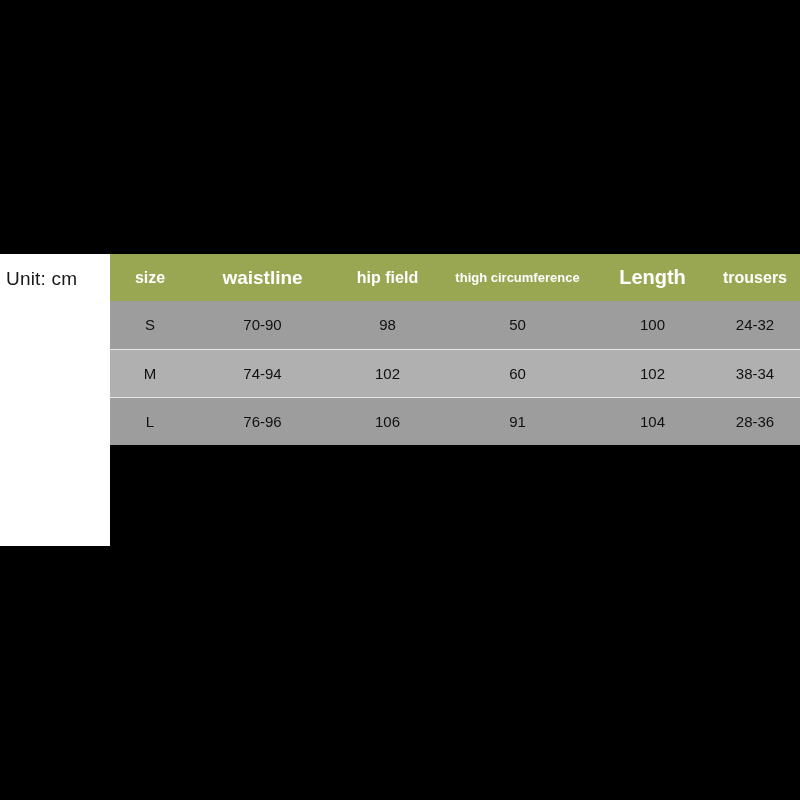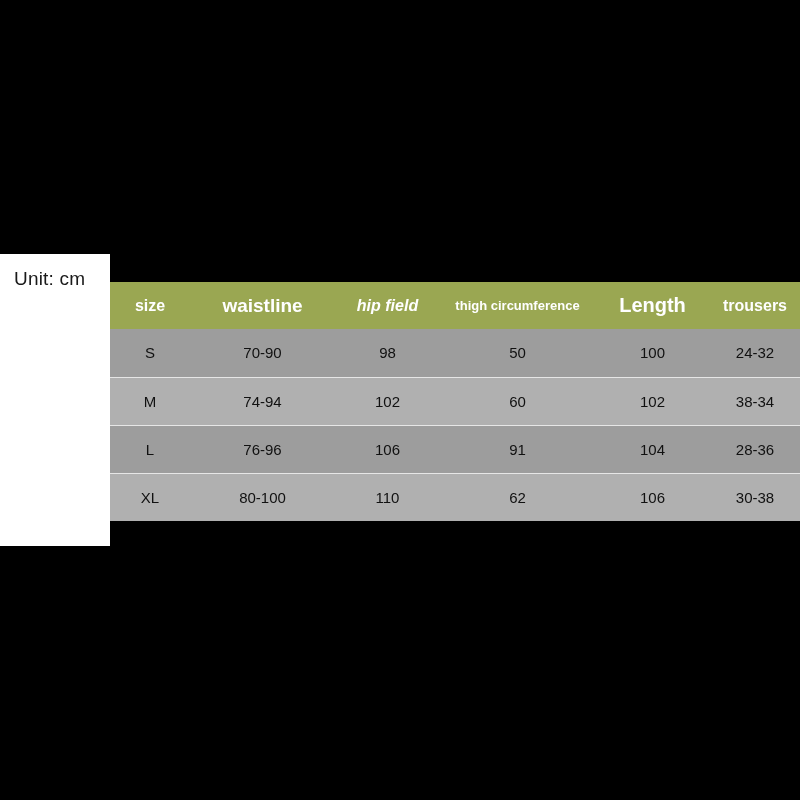--- a/index.html
+++ b/index.html
@@ -24,57 +24,56 @@
     position: absolute;
     left: 0;
     top: 254px;
     width: 110px;
     height: 292px;
     background: #ffffff;
     box-sizing: border-box;
   }
   .unit-label {
     position: absolute;
-    left: 14px;
+    left: 6px;
     top: 268px;
     font-size: 19px;
     color: #1a1a1a;
     font-family: "Liberation Sans", sans-serif;
     letter-spacing: 0.2px;
   }
   
   .size-table {
     position: absolute;
     left: 110px;
     top: 254px;
     width: 690px;
     border-collapse: collapse;
     table-layout: fixed;
-    margin-top: 28px;
   }
   .size-table col.c-size     { width: 80px; }
   .size-table col.c-waist    { width: 145px; }
   .size-table col.c-hip      { width: 105px; }
   .size-table col.c-thigh    { width: 155px; }
   .size-table col.c-length   { width: 115px; }
   .size-table col.c-trousers { width: 90px; }
 
   .size-table thead th {
     background: #9aa752;
     color: #ffffff;
     height: 47px;
     font-weight: bold;
     text-align: center;
     vertical-align: middle;
     padding: 0 4px;
     box-sizing: border-box;
   }
   th.h-size     { font-size: 16px; }
   th.h-waist    { font-size: 19px; }
-  th.h-hip      { font-size: 16px; font-style: italic; }
+  th.h-hip      { font-size: 16px; }
   th.h-thigh    { font-size: 13px; font-weight: normal; }
   th.h-length   { font-size: 20px; }
   th.h-trousers { font-size: 16px; font-weight: normal; }
 
   .size-table tbody td {
     height: 48px;
     text-align: center;
     vertical-align: middle;
     font-size: 15px;
     color: #111111;
@@ -132,24 +131,16 @@
         <td>38-34</td>
       </tr>
       <tr>
         <td class="cell-size">L</td>
         <td>76-96</td>
         <td>106</td>
         <td>91</td>
         <td>104</td>
         <td>28-36</td>
       </tr>
-      <tr>
-        <td class="cell-size">XL</td>
-        <td>80-100</td>
-        <td>110</td>
-        <td>62</td>
-        <td>106</td>
-        <td>30-38</td>
-      </tr>
     </tbody>
   </table>
 
 </div>
 
 </body></html>

